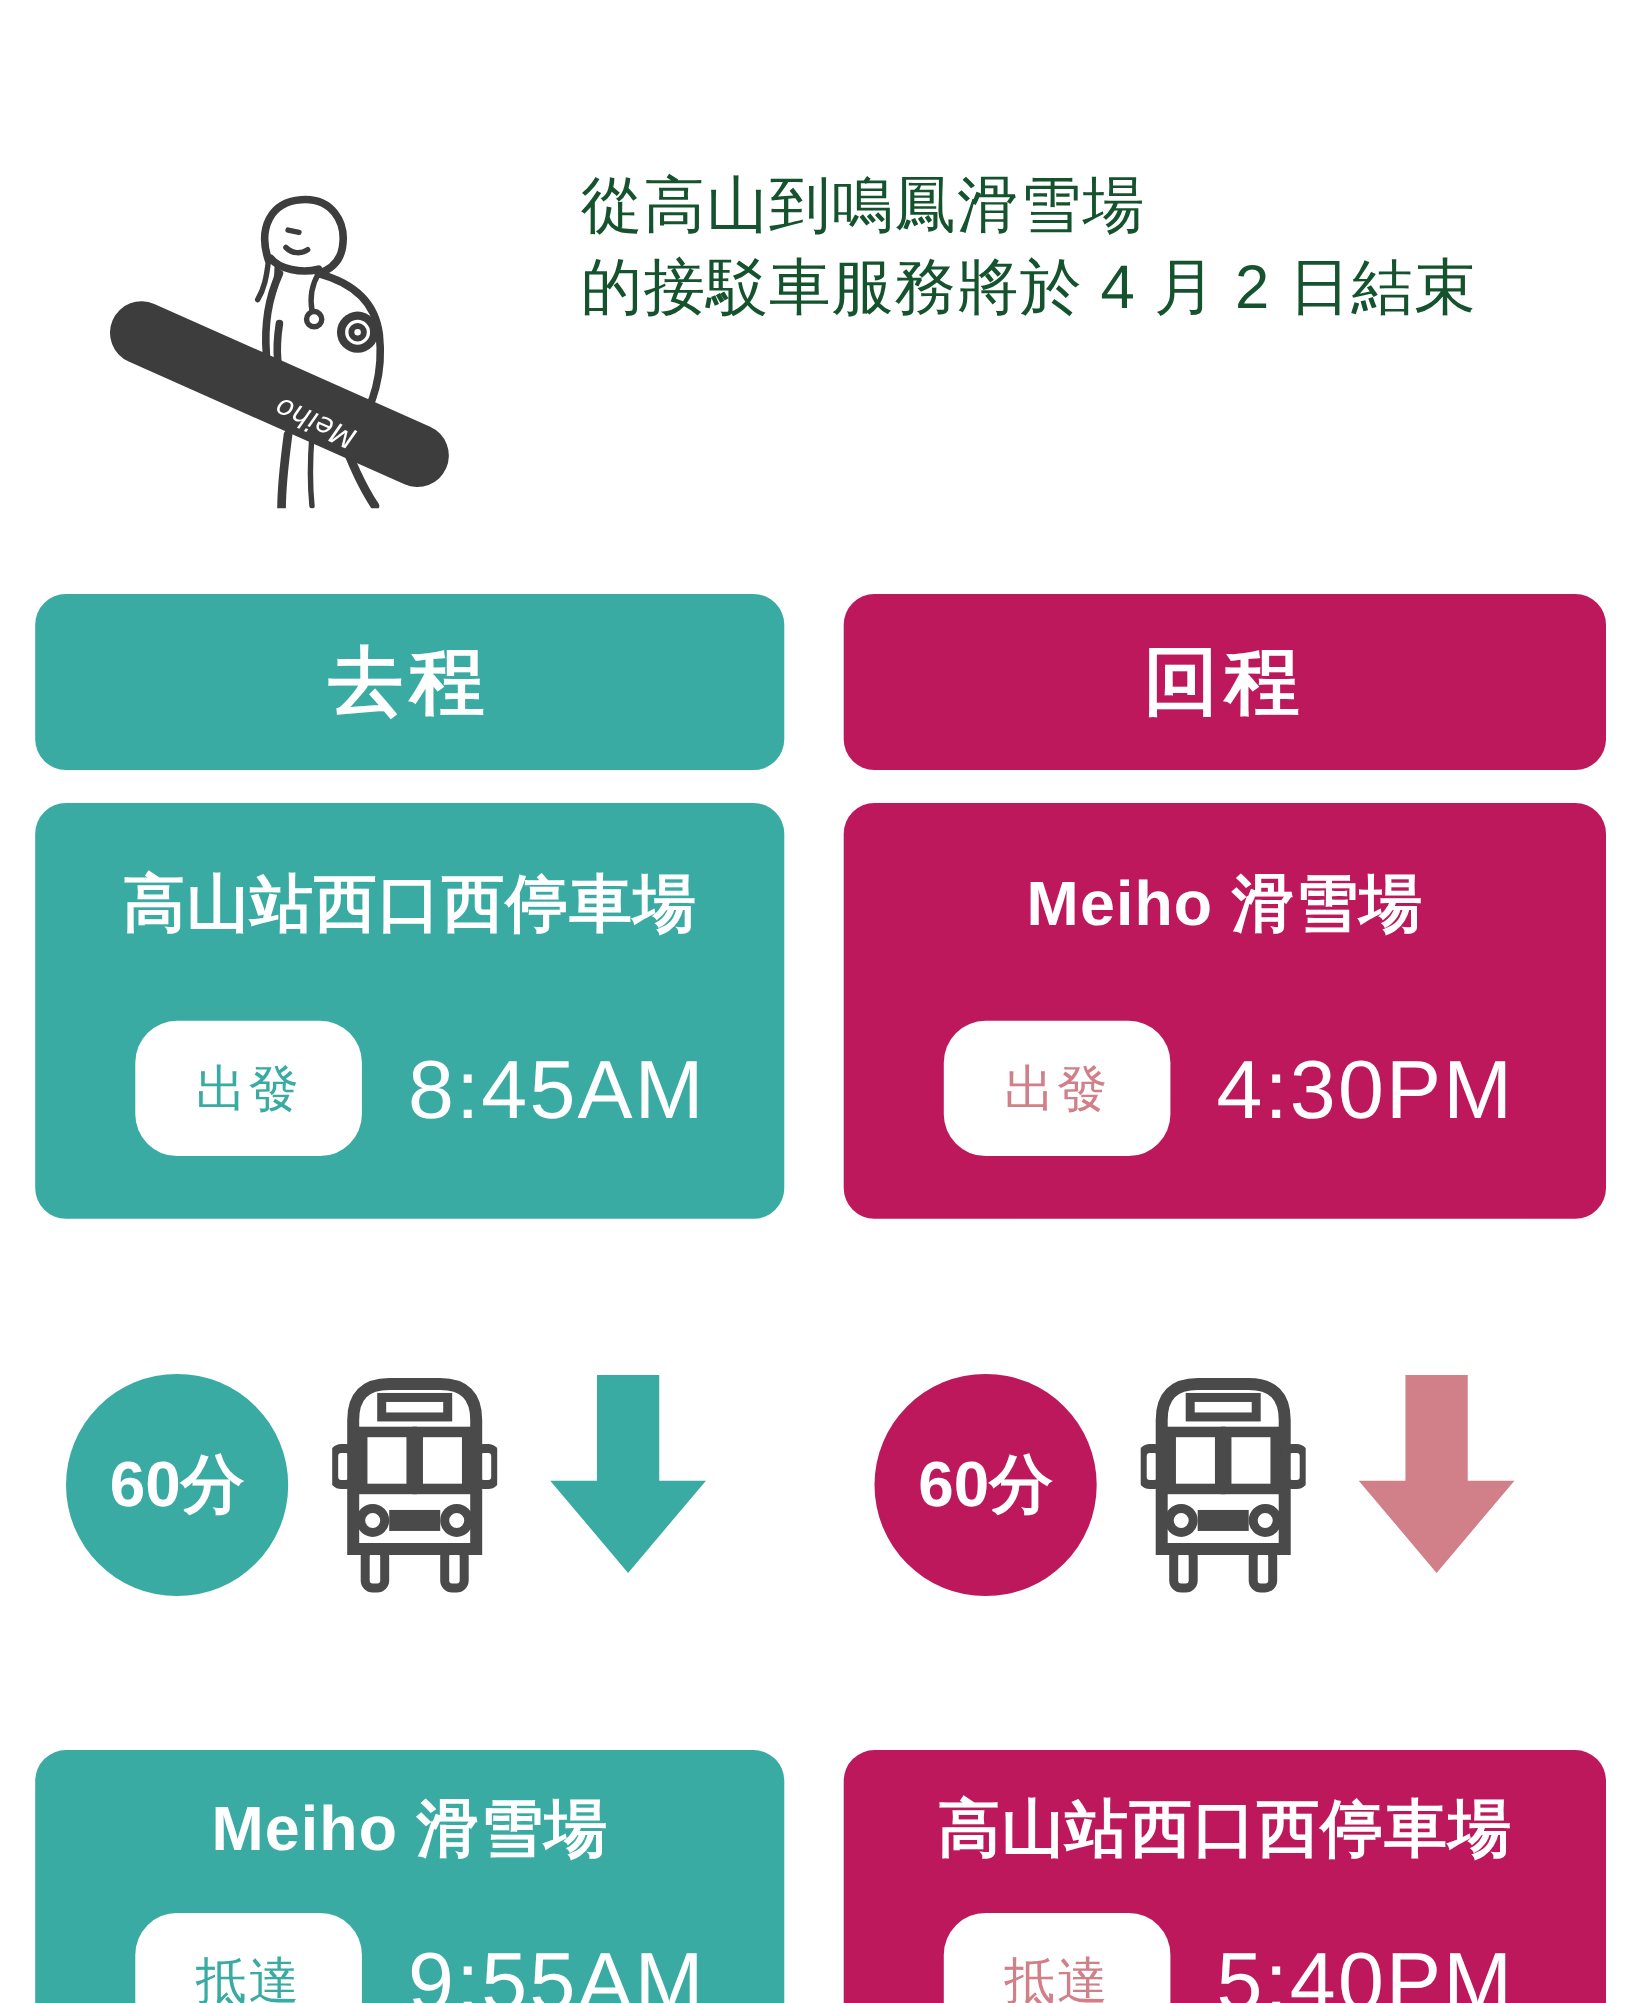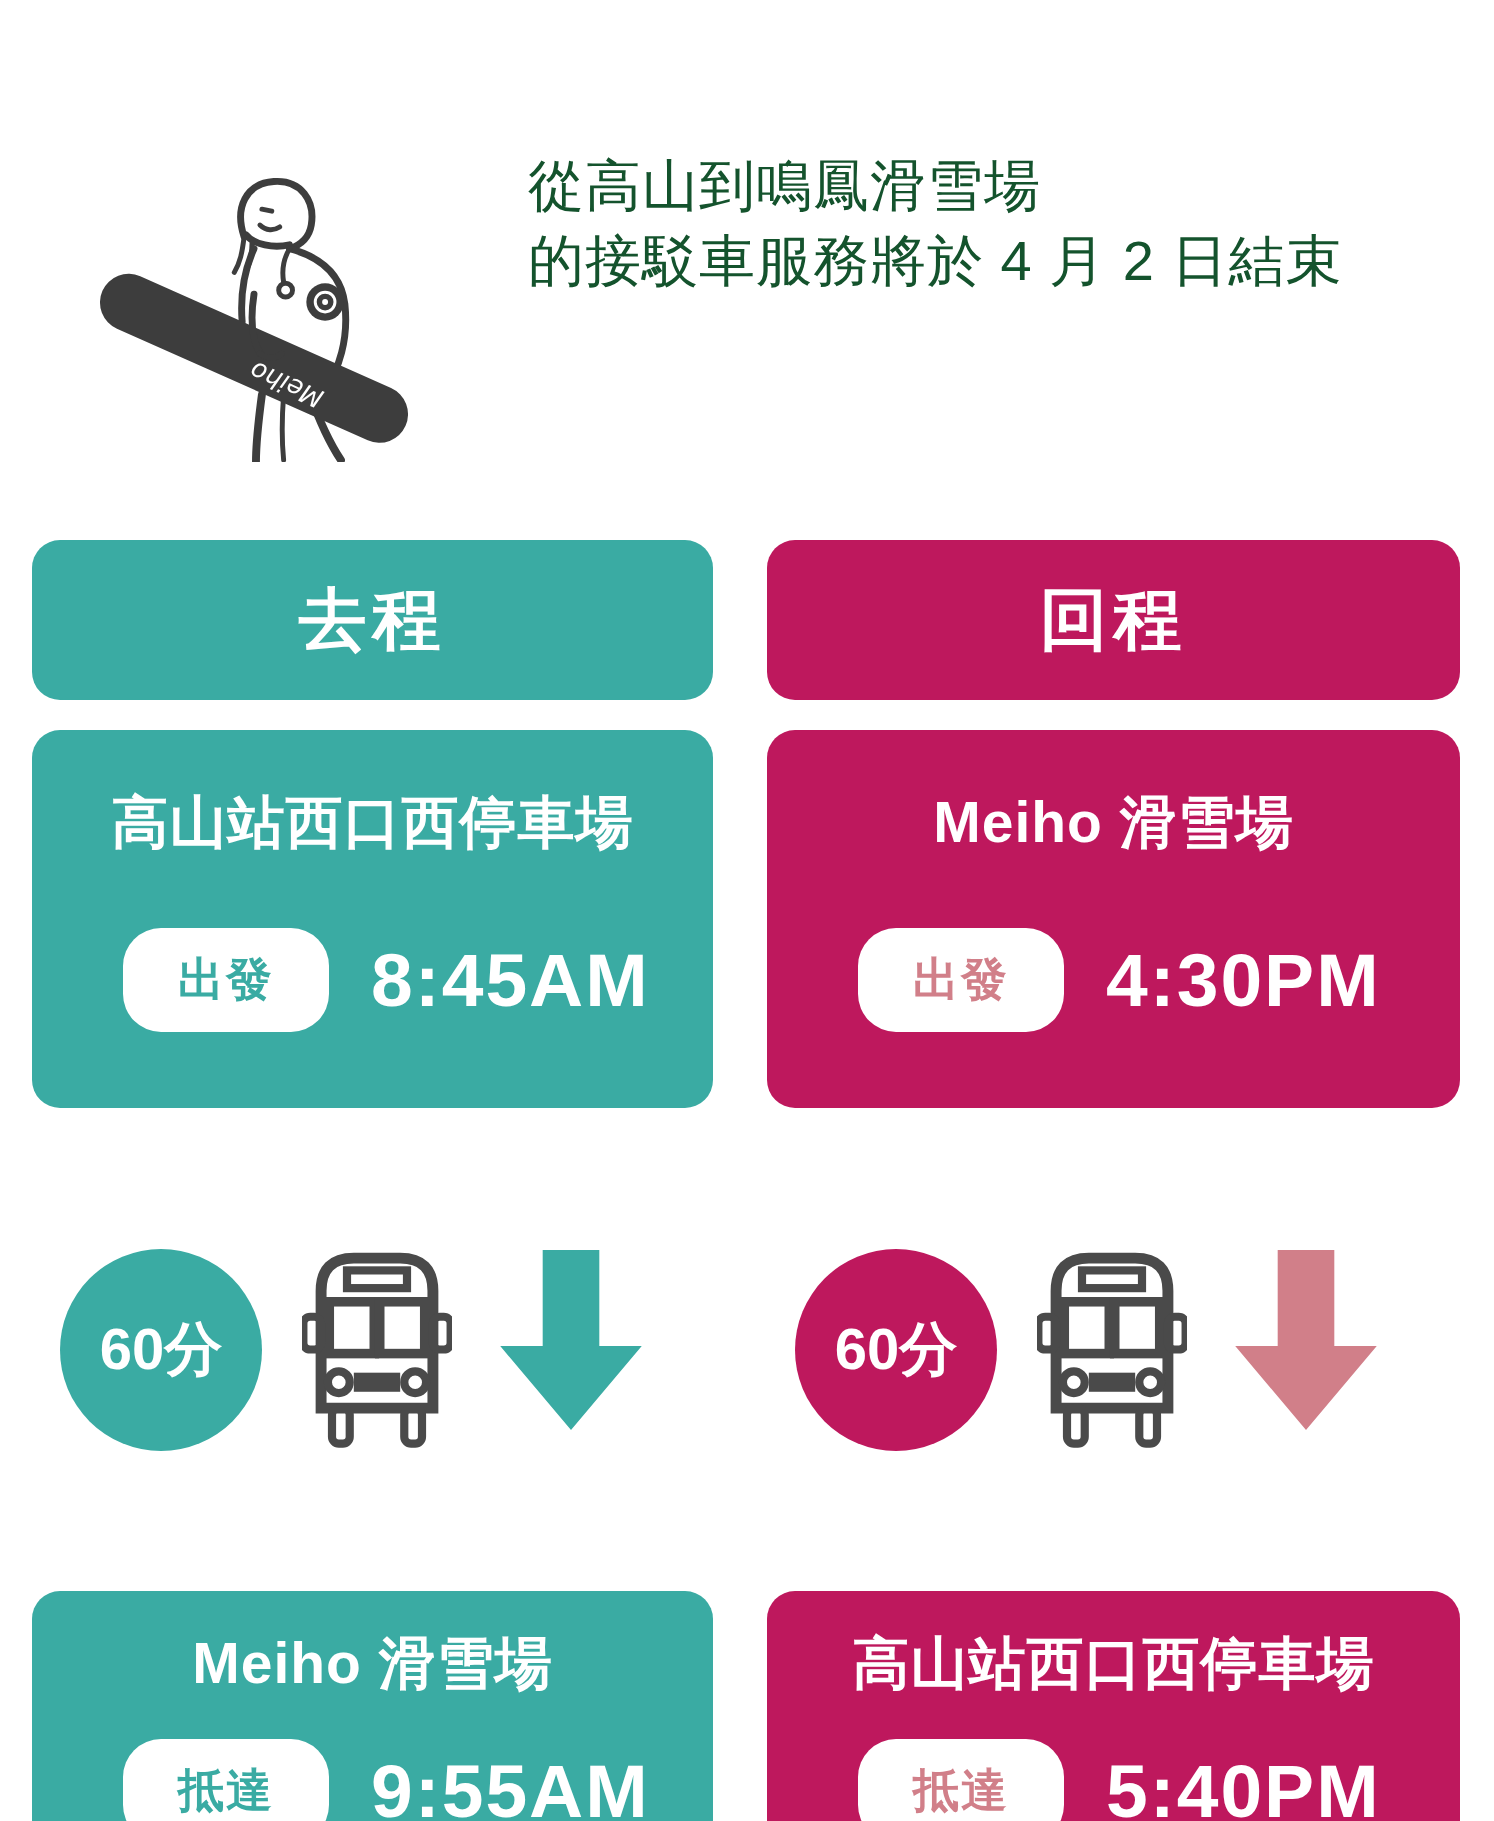--- a/index.html
+++ b/index.html
@@ -29,25 +29,25 @@
   .teal-text{color:#3AABA3;}
   .pink-text{color:#D17F89;}
   .station-name{
     text-align:center;font-size:57px;font-weight:bold;line-height:72px;
     letter-spacing:1px;white-space:nowrap;
   }
   .time-row{display:flex;align-items:center;margin-left:91px;}
   .card1 .time-row{margin-top:70px;}
   .card2 .time-row{margin-top:40px;}
   .tag-pill{
-    width:206px;height:104px;border-radius:38px;background:#ffffff;
+    width:206px;height:123px;border-radius:38px;background:#ffffff;
     display:flex;align-items:center;justify-content:center;
-    font-size:46px;font-weight:bold;letter-spacing:2px;flex:0 0 auto;
+    font-size:46px;font-weight:normal;letter-spacing:2px;flex:0 0 auto;
   }
-  .time-value{margin-left:42px;font-size:75px;font-weight:bold;letter-spacing:2px;}
+  .time-value{margin-left:42px;font-size:75px;font-weight:normal;letter-spacing:2px;}
   
   .transfer-row{height:483px;display:flex;align-items:center;}
   .duration-circle{
     width:202px;height:202px;border-radius:50%;margin-left:28px;flex:0 0 auto;
     display:flex;align-items:center;justify-content:center;
     color:#fff;font-size:58px;font-weight:bold;
   }
   .bus-icon{margin-left:40px;flex:0 0 auto;}
   .arrow-icon{margin-left:48px;margin-bottom:18px;flex:0 0 auto;}
   .arrow-teal{fill:#3AABA3;}

